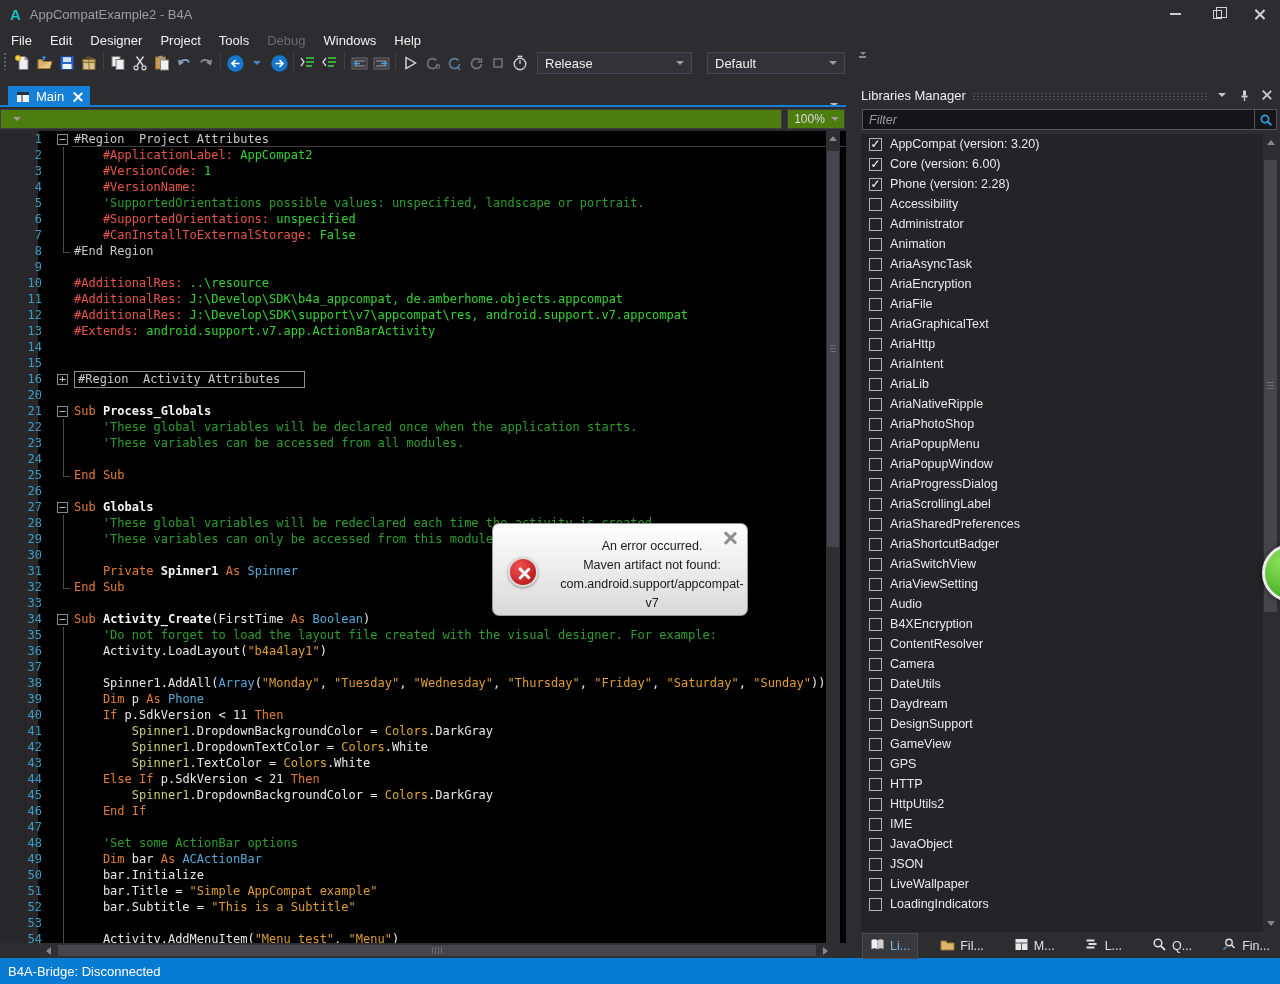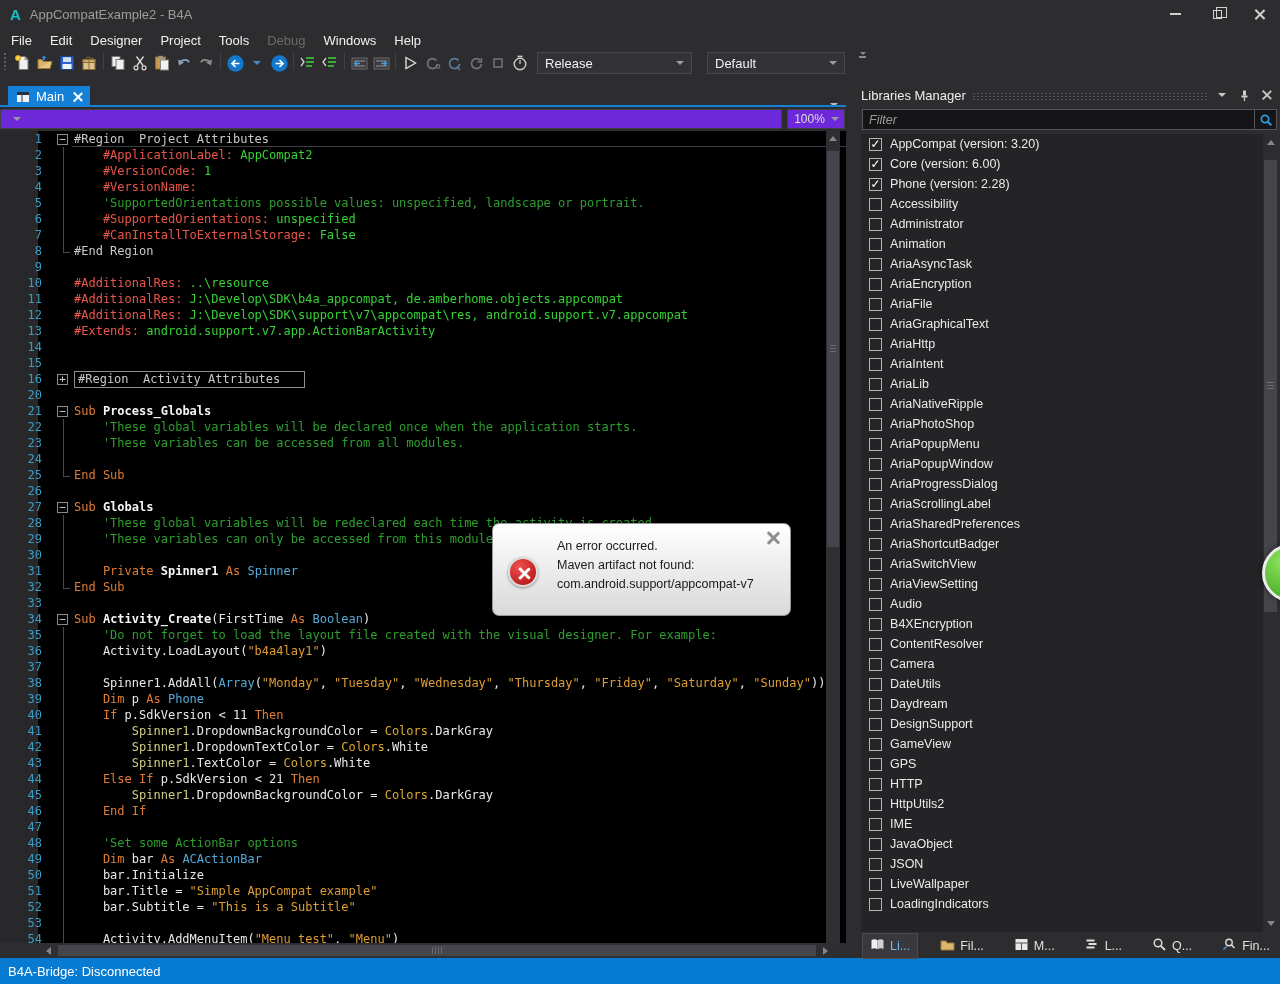--- a/index.html
+++ b/index.html
@@ -55,21 +55,21 @@
   .tab { margin-left:8px; height:21px; background:#1580d8; color:#fff; font-size:13px;
      display:flex; align-items:center; gap:6px; padding:0 8px; }
   .tab-close { position:relative; width:10px; height:10px; margin-left:2px; }
   .tab-close::before,.tab-close::after { content:''; position:absolute; left:4.5px; top:-1px; width:1.5px; height:12px; background:#fff; }
   .tab-close::before{transform:rotate(45deg);} .tab-close::after{transform:rotate(-45deg);}
   .tab-list-caret { margin-left:auto; margin-right:8px; margin-top:7px; width:0; height:0;
      border-left:4px solid transparent; border-right:4px solid transparent; border-top:4px solid #b8b8be; }
 
   
   .navbar { height:24px; display:flex; align-items:center; gap:5px; padding:0 1px 0 0; }
-  .nav-combo { height:20px; background:#6d28d9; border:1px solid #3f3f46; display:flex; align-items:center;
+  .nav-combo { height:20px; background:#4d7c0f; border:1px solid #3f3f46; display:flex; align-items:center;
      padding:0 6px; color:#ddd; font-size:12px; }
   .nav-combo.wide { flex:1; }
   .nav-combo.zoomc { width:58px; }
 
   
   .editor { flex:1; position:relative; background:#000; overflow:hidden;
      font-family:"DejaVu Sans Mono", monospace; font-size:12px; line-height:16px; }
   .gutter-strip { position:absolute; left:0; top:0; bottom:0; width:38px; background:#28282b; }
   .code-lines { position:relative; }
   .code-line { display:flex; height:16px; white-space:pre; }
@@ -96,23 +96,23 @@
      background:repeating-linear-gradient(#6a6a70 0 1px, transparent 1px 3px); }
   .hscroll { height:15px; position:relative; background:#2d2d30; }
   .hscroll .track { position:absolute; left:40px; right:14px; top:0; bottom:0; background:#2f2f33; }
   .hscroll .arr-left { left:46px; top:4px; border-top:4px solid transparent; border-bottom:4px solid transparent; border-right:5px solid #86868c; }
   .hscroll .arr-right { right:18px; top:4px; border-top:4px solid transparent; border-bottom:4px solid transparent; border-left:5px solid #86868c; }
   .hthumb { position:absolute; left:58px; right:30px; top:2px; height:11px; background:#45454b; }
   .hthumb::after { content:''; position:absolute; top:2px; bottom:2px; left:50%; margin-left:-5px; width:10px;
      background:repeating-linear-gradient(90deg,#6a6a70 0 1px, transparent 1px 3px); }
 
   
-  .dialog { position:absolute; left:492px; top:445px; width:299px; height:93px; border-radius:7px;
+  .dialog { position:absolute; left:492px; top:445px; width:256px; height:93px; border-radius:7px;
      background:linear-gradient(#ffffff,#d9d9d9); border:1px solid #979797;
-     box-shadow:4px 5px 9px rgba(0,0,0,.65); z-index:50; }
+     box-shadow:4px 5px 9px rgba(0,0,0,.65); z-index:50;text-align:center; }
   .err-icon { position:absolute; left:15px; top:33px; width:30px; height:30px; border-radius:50%;
      background:radial-gradient(circle at 35% 30%, #f05050, #a80e0e); border:2px solid #dadada;
      box-shadow:0 1px 3px rgba(0,0,0,.4); }
   .err-x { position:absolute; left:13px; top:6.5px; width:2.6px; height:15px; background:#fff; border-radius:1px; }
   .err-x.a{transform:rotate(45deg);} .err-x.b{transform:rotate(-45deg);}
   .dlg-msg { position:absolute; left:64px; top:13px; color:#1a1a1a; font-size:12.5px; line-height:19px; }
   .dlg-close { position:absolute; right:11px; top:7px; width:13px; height:13px; }
   .dlg-close::before,.dlg-close::after { content:''; position:absolute; left:6px; top:-1px; width:2.6px; height:16px; background:#8f8f8f; border-radius:1px; }
   .dlg-close::before{transform:rotate(45deg);} .dlg-close::after{transform:rotate(-45deg);}
 

